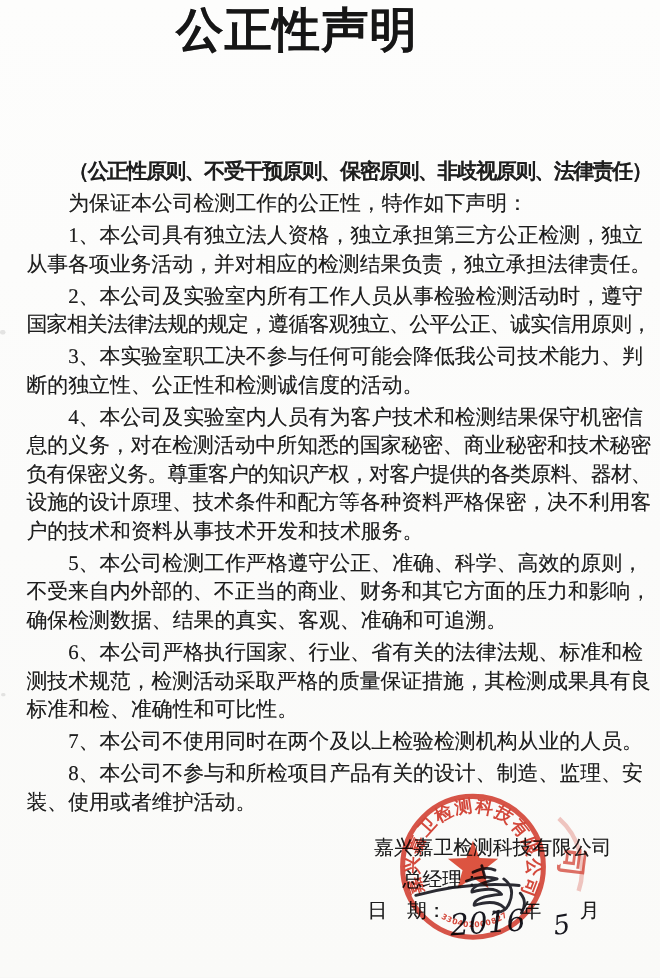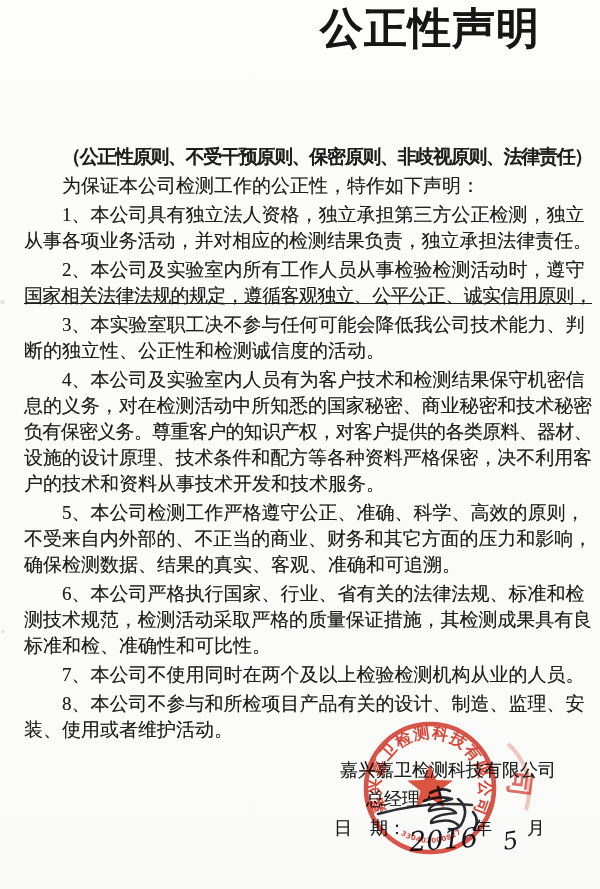--- a/index.html
+++ b/index.html
@@ -5,21 +5,21 @@
   html,body{margin:0;padding:0;background:#e8e8e8;}
   .sheet{
     position:relative;width:600px;height:889px;margin:0 auto;
     background:linear-gradient(180deg,#fdfdfc 0%,#fbfbfa 55%,#fafaf8 100%);
     overflow:hidden;
     font-family:"Liberation Serif","DejaVu Serif",serif;
     color:#1c1c1c;
   }
   .doc-title{
     position:absolute;left:0;top:4px;width:540px;height:52px;
-    text-align:right;font-size:43px;font-weight:700;line-height:50px;
+    text-align:center;font-size:43px;font-weight:700;line-height:50px;
     letter-spacing:1px;color:#161616;
     text-shadow:0 0 .6px rgba(0,0,0,.5);
   }
   .doc-body{
     position:absolute;left:24px;top:108px;width:568px;
     font-size:19px;color:#1e1e1e;
     text-shadow:0 0 .5px rgba(0,0,0,.45);
   }
   .para{margin-top:3px;}
   .para:first-child{margin-top:0;}
@@ -55,21 +55,21 @@
       </div>
       <div class="para">
         <div class="line first">为保证本公司检测工作的公正性，特作如下声明：</div>
       </div>
       <div class="para">
         <div class="line first fill">1、本公司具有独立法人资格，独立承担第三方公正检测，独立</div>
         <div class="line" style="letter-spacing: -0.0666667px;">从事各项业务活动，并对相应的检测结果负责，独立承担法律责任。</div>
       </div>
       <div class="para">
         <div class="line first fill">2、本公司及实验室内所有工作人员从事检验检测活动时，遵守</div>
-        <div class="line fill" style="letter-spacing: -0.677419px; text-decoration: underline;">国家相关法律法规的规定，遵循客观独立、公平公正、诚实信用原则，</div>
+        <div class="line fill" style="letter-spacing: -0.677419px;">国家相关法律法规的规定，遵循客观独立、公平公正、诚实信用原则，</div>
       </div>
       <div class="para">
         <div class="line first fill">3、本实验室职工决不参与任何可能会降低我公司技术能力、判</div>
         <div class="line">断的独立性、公正性和检测诚信度的活动。</div>
       </div>
       <div class="para">
         <div class="line first fill">4、本公司及实验室内人员有为客户技术和检测结果保守机密信</div>
         <div class="line fill" style="letter-spacing: -0.0666667px;">息的义务，对在检测活动中所知悉的国家秘密、商业秘密和技术秘密</div>
         <div class="line fill" style="letter-spacing: -0.677419px;">负有保密义务。尊重客户的知识产权，对客户提供的各类原料、器材、</div>
         <div class="line fill" style="letter-spacing: -0.0666667px;">设施的设计原理、技术条件和配方等各种资料严格保密，决不利用客</div>

